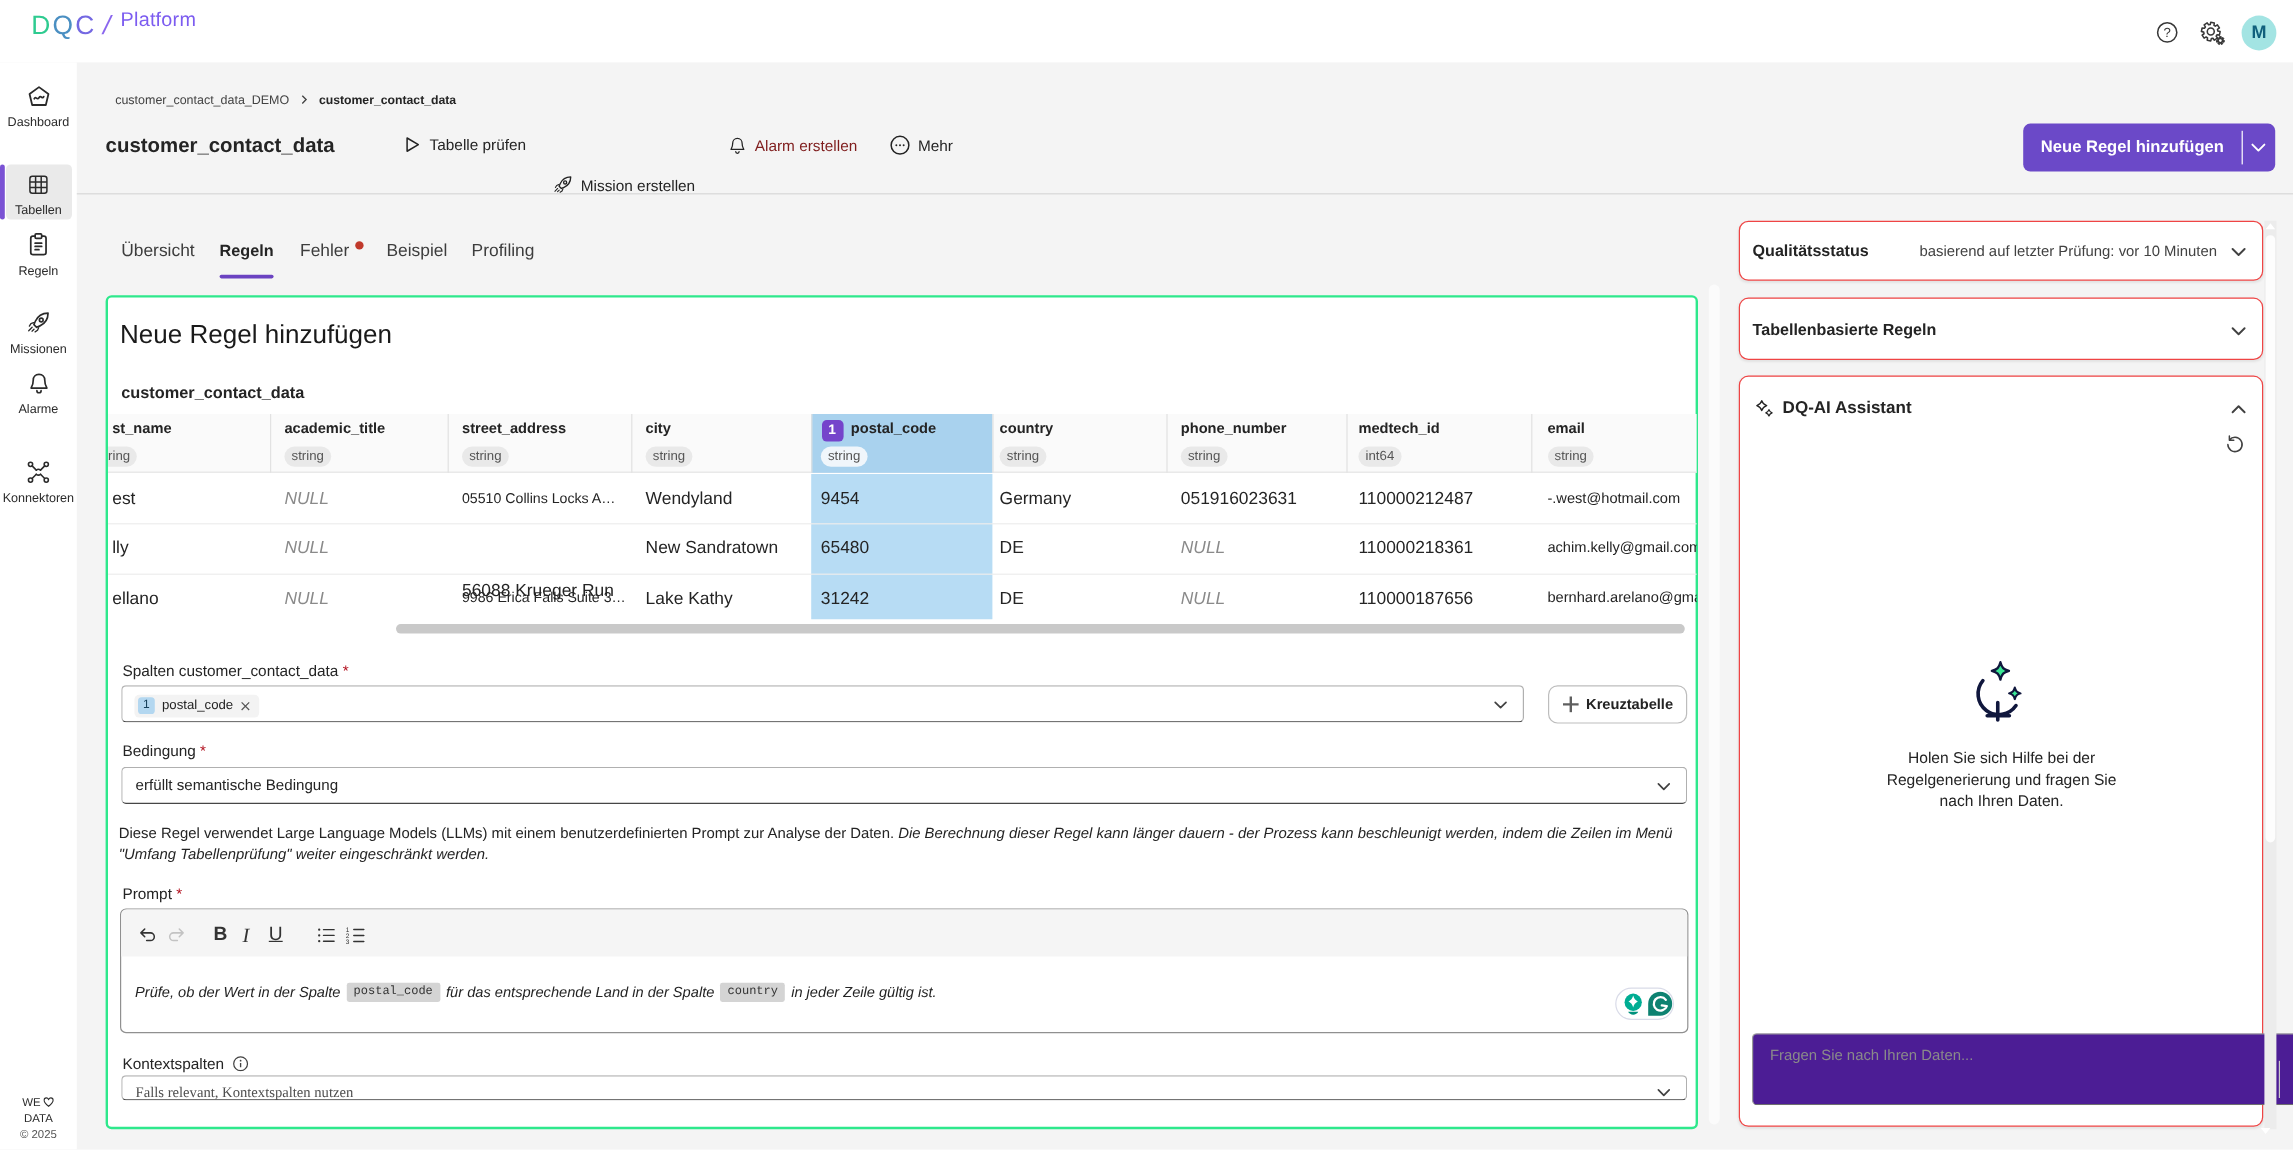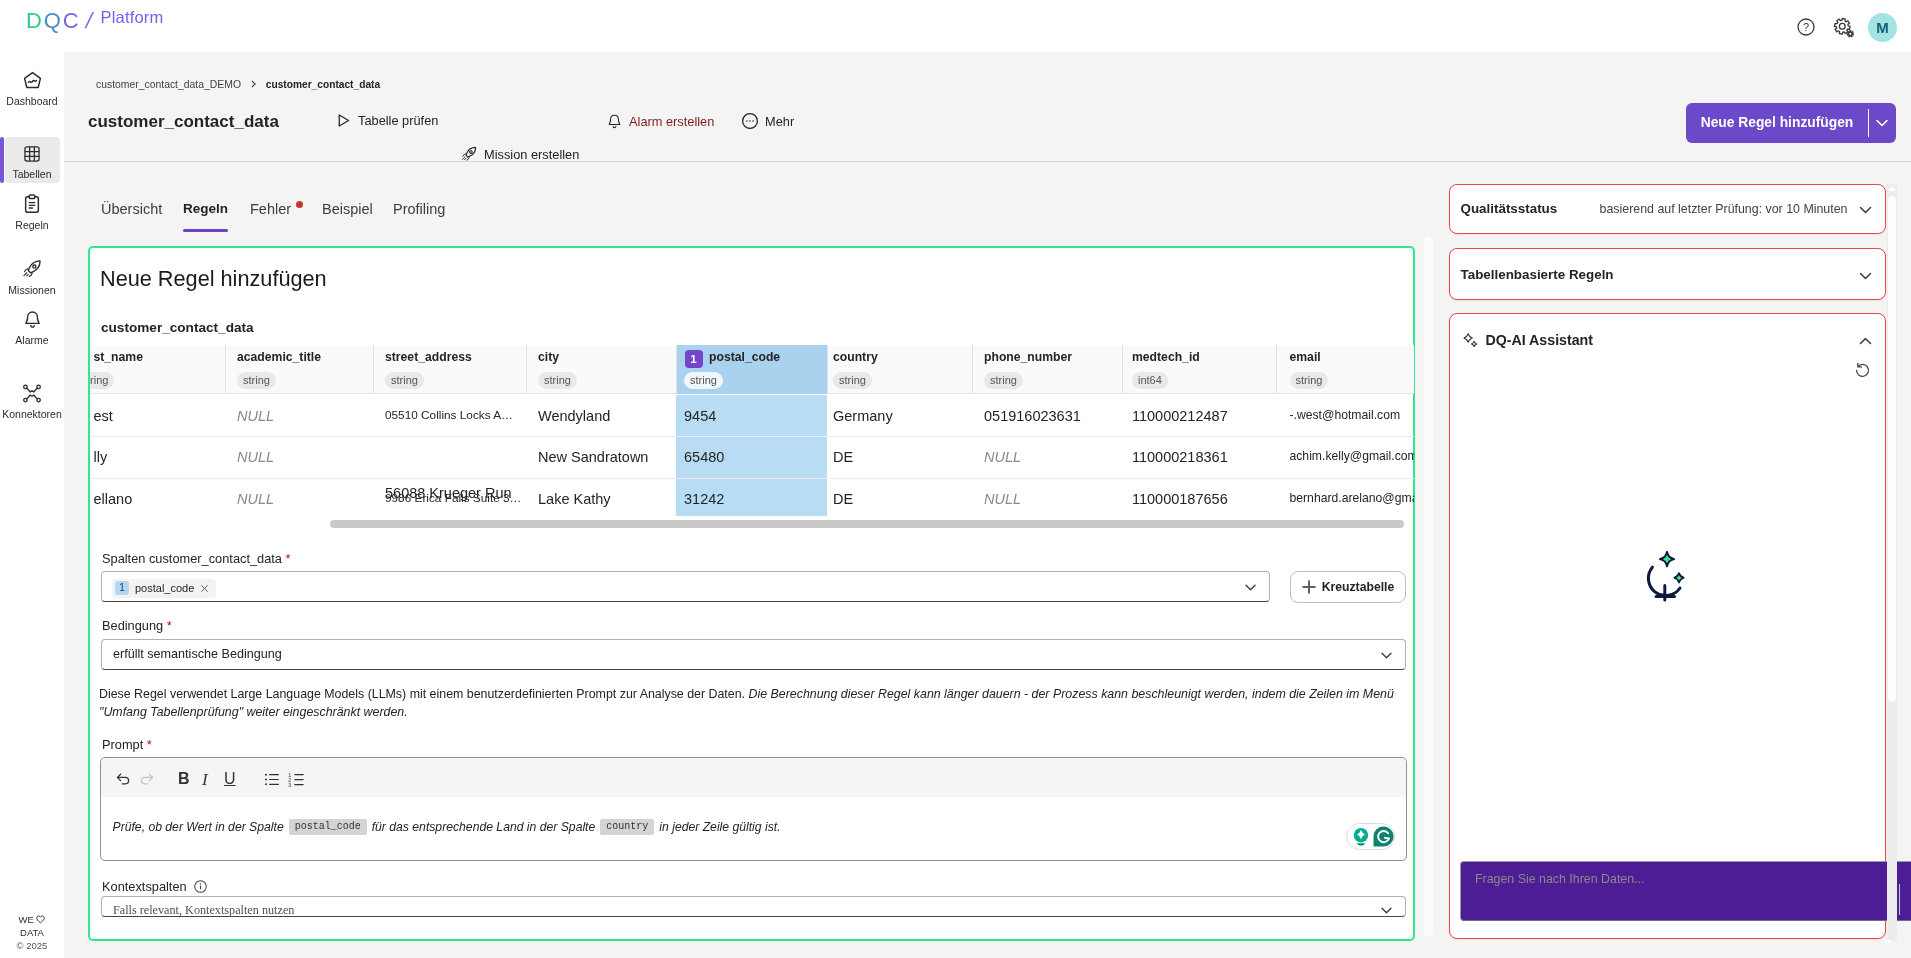--- a/index.html
+++ b/index.html
@@ -383,20 +383,21 @@
       <svg class="abs" style="right:14px; top:48px;" width="17" height="17" viewBox="0 0 20 20">
           <path d="M4.5 5.5 A7 7 0 1 1 3 10 M4.5 1.5 V5.8 H8.8" fill="none" stroke="#424242" stroke-width="1.5" stroke-linecap="round" stroke-linejoin="round"></path>
         </svg>
 
       <svg class="abs" style="left:191.5px; top:236px;" width="52" height="56" viewBox="0 0 52 56">
         <path d="M11.4 17.2 A 17.3 17.3 0 1 0 39.0 38.0" fill="none" stroke="#10173d" stroke-width="3" stroke-linecap="round"></path>
         <path d="M23.8 35.5 V 50 M15 46.5 H 33.5" stroke="#10173d" stroke-width="3" stroke-linecap="round"></path>
         <path d="M25.5 6.5 C26.8 11.2 27.9 12.3 32.5 13.6 C27.9 14.9 26.8 16 25.5 20.7 C24.2 16 23.1 14.9 18.5 13.6 C23.1 12.3 24.2 11.2 25.5 6.5 Z" fill="#3ae895" stroke="#10173d" stroke-width="1.9" stroke-linejoin="round" transform="translate(0,-4.8) scale(1.02)"></path>
         <path d="M38 21.5 C38.9 24.6 39.7 25.4 42.8 26.3 C39.7 27.2 38.9 28 38 31.1 C37.1 28 36.3 27.2 33.2 26.3 C36.3 25.4 37.1 24.6 38 21.5 Z" fill="#3ae895" stroke="#10173d" stroke-width="1.7" stroke-linejoin="round" transform="translate(0,1.5)"></path>
       </svg>
+      <div class="abs" style="left:0; top:309px; width:437px; text-align:center; font-size:13px; color:#242424; line-height:18px;">Holen Sie sich Hilfe bei der<br>Regelgenerierung und fragen Sie<br>nach Ihren Daten.</div>
 
       <div class="abs" style="left:10.5px; top:547px; width:491px; height:60px; border:1px solid #9a9a9a; border-bottom-color:#6e6e6e; border-radius:4px; background:#4c1d95;padding-left:10px;">
         <div class="abs" style="left:14px; top:10px; font-size:12.4px; color:#8a8a8a;">Fragen Sie nach Ihren Daten...</div>
         <div class="abs" style="right:50px; top:22px; width:1px; height:31px; background:#c9c9c9;"></div>
         <svg class="abs" style="right:17px; bottom:12px;" width="17" height="17" viewBox="0 0 22 20">
             <path d="M2 18 L20 10 L2 2 L2 8.5 L13 10 L2 11.5 Z" fill="none" stroke="#424242" stroke-width="1.6" stroke-linejoin="round"></path>
           </svg>
       </div>
     </div>
   </div>

